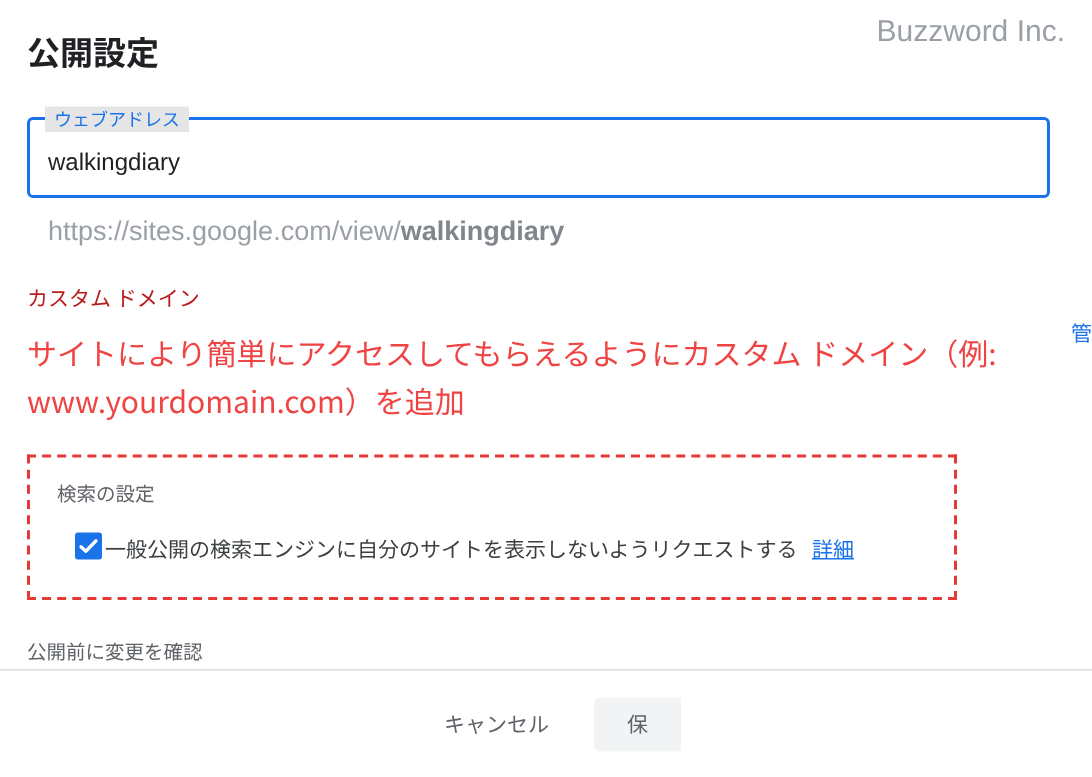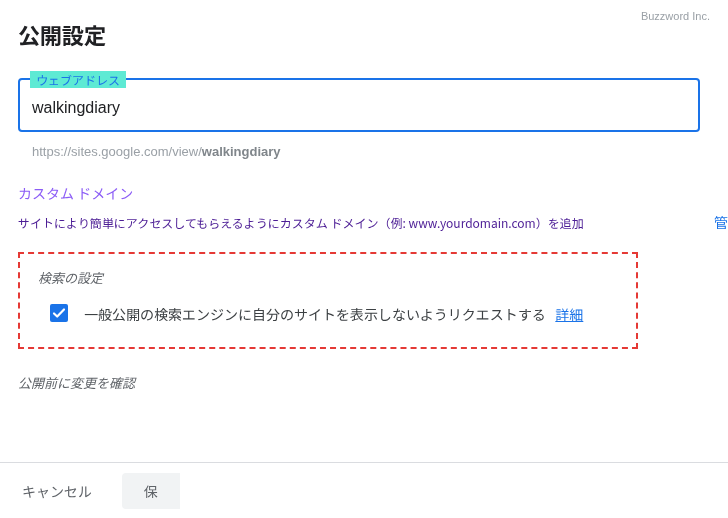--- a/index.html
+++ b/index.html
@@ -10,21 +10,21 @@
       height: 518px;
       position: relative;
       color: #3c4043;
       overflow: hidden;
     }
     .watermark {
       position: absolute;
       top: 10px;
       right: 18px;
       color: #9aa0a6;
-      font-size: 11px;
+      font-size: 20px;
       font-family: Arial, sans-serif;
     }
     .container {
       padding: 18px 0 0 18px;
     }
     .title {
       font-size: 22px;
       font-weight: 700;
       color: #202124;
       margin-bottom: 28px;
@@ -33,77 +33,76 @@
       position: relative;
       border: 2px solid #1a73e8;
       border-radius: 4px;
       padding: 14px 12px 12px;
       margin-right: 28px;
     }
     .field-label {
       position: absolute;
       top: -9px;
       left: 10px;
-      background: #5eead4;
+      background: #e5e5e5;
       padding: 0 6px;
       font-size: 12px;
       color: #1a73e8;
     }
     .field-input {
       width: 100%;
       border: none;
       outline: none;
       font-size: 16px;
       color: #202124;
       font-family: Arial, sans-serif;
     }
     .url-preview {
       margin: 12px 0 0 14px;
-      font-size: 13px;
+      font-size: 18px;
       color: #9aa0a6;
       font-family: Arial, sans-serif;
     }
     .url-preview .bold { font-weight: 700; color: #80868b; }
     .custom-domain {
       margin-top: 24px;
     }
     .custom-domain-link {
-      color: #8b5cf6;
+      color: #b91c1c;
       font-size: 14px;
     }
     .custom-domain-desc {
       margin-top: 10px;
-      font-size: 12px;
-      color: #4c1d95;
+      font-size: 20px;
+      color: #ef4444;
       line-height: 1.6;
       padding-right: 40px;
     }
     .side-link {
       position: absolute;
       right: 0;
       top: 212px;
       color: #1a73e8;
       font-size: 14px;
     }
     .dashed-box {
       border: 2px dashed #e53935;
       margin-top: 20px;
       padding: 14px 18px 22px;
       margin-right: 90px;
     }
     .section-heading {
       font-size: 13px;
       color: #5f6368;
       margin-bottom: 14px;
-      font-style: italic;
     }
     .check-row {
       display: flex;
       align-items: center;
-      gap: 16px;
+      gap: 2px;
       padding-left: 12px;
     }
     .checkbox {
       width: 18px;
       height: 18px;
       background: #1a73e8;
       border-radius: 2px;
       position: relative;
       flex-shrink: 0;
     }
@@ -123,24 +122,24 @@
       margin-left: 6px;
     }
     .review-section {
       margin-top: 24px;
     }
     .footer {
       position: absolute;
       bottom: 0;
       left: 0;
       right: 0;
-      height: 56px;
+      height: 72px;
       border-top: 1px solid #dadce0;
       display: flex;
-      justify-content: flex-start;
+      justify-content: center;
       align-items: center;
       gap: 0;
     }
     .btn {
       height: 36px;
       padding: 0 22px;
       font-size: 14px;
       display: inline-flex;
       align-items: center;
       border: none;

